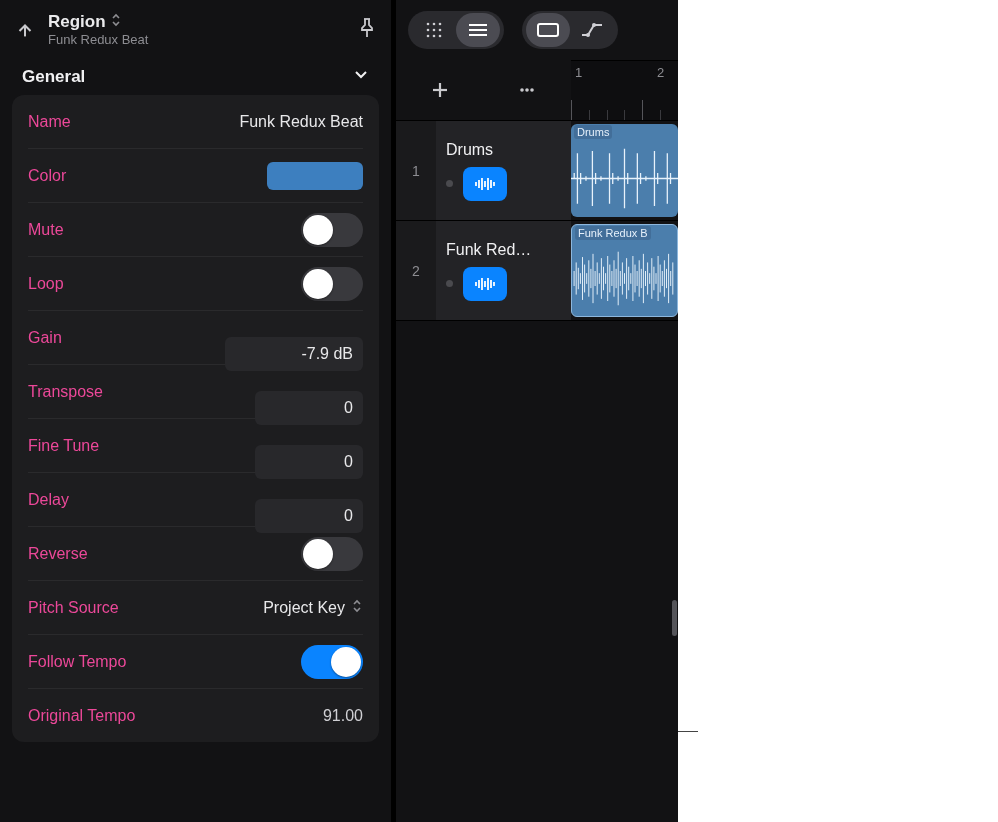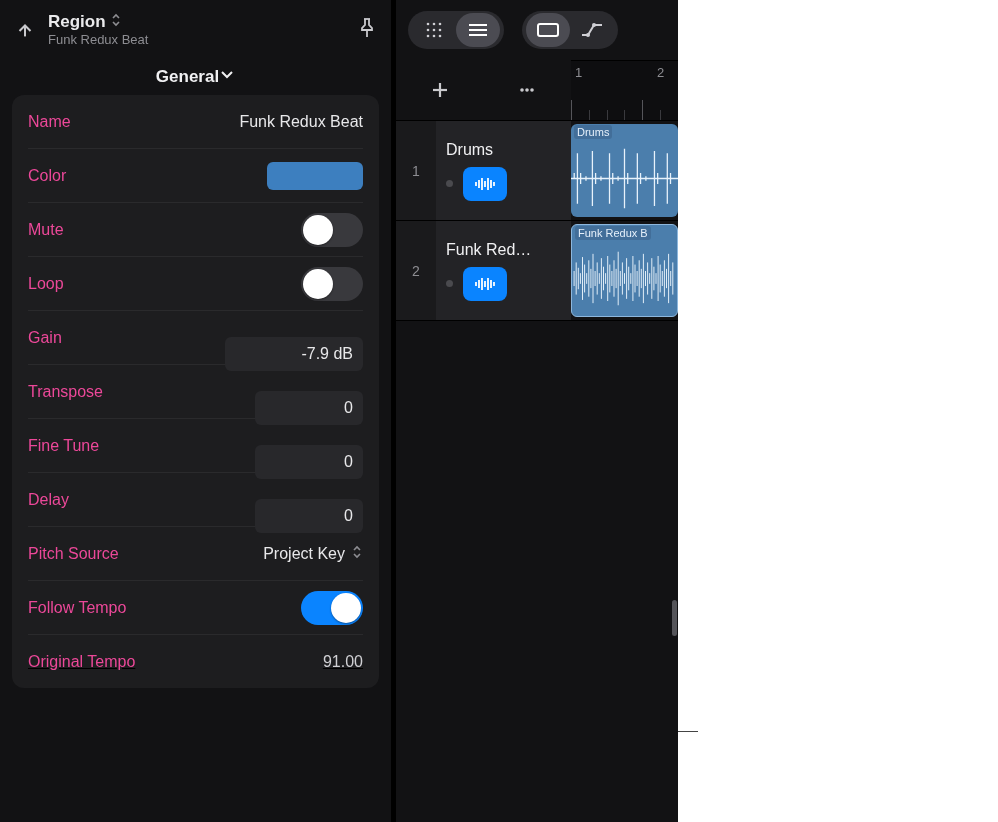--- a/index.html
+++ b/index.html
@@ -11,27 +11,27 @@
   .inspector{width:391px;height:100%;background:#121214;display:flex;flex-direction:column;box-sizing:border-box;position:relative;}
   .insp-header{height:60px;display:flex;align-items:center;padding:0 14px;justify-content:space-between;}
   .insp-header-left{display:flex;align-items:center;gap:12px;}
   .back-arrow{color:#c9c9cd;display:flex;}
   .hdr-text{display:flex;flex-direction:column;line-height:1.1;}
   .hdr-title{color:#eaeaec;font-size:17px;font-weight:600;display:flex;align-items:center;gap:4px;}
   .hdr-sub{color:#8d8d92;font-size:13px;margin-top:2px;}
   .updown-chevron{color:#8d8d92;}
   .pin-icon{color:#c9c9cd;}
 
-  .section-title{display:flex;align-items:center;justify-content:center;padding:6px 22px 8px 22px;}
+  .section-title{display:flex;align-items:center;justify-content:space-between;padding:6px 22px 8px 22px;}
   .section-title span{color:#f0f0f2;font-size:17px;font-weight:600;}
   .chevron-down{color:#8d8d92;}
 
   .card{background:#1d1d1f;border-radius:12px;margin:0 12px;padding:0 16px;}
   .row{display:flex;align-items:center;justify-content:space-between;height:53px;border-bottom:1px solid rgba(255,255,255,0.06);}
-  .row:last-child{border-bottom:none;text-decoration:underline;}
+  .row:last-child{border-bottom:none;}
   .row-label{color:#ec4899;font-size:16px;}
   .row-value{color:#e8e8ea;font-size:16px;}
   .row-value.dim{color:#d0d0d4;}
   .value-box{background:#28282b;border-radius:6px;min-width:88px;height:34px;display:flex;align-items:center;justify-content:flex-end;padding:0 10px;color:#e8e8ea;font-size:16px;margin-top:32px;}
   .value-box.wide{min-width:118px;}
   .color-swatch{width:96px;height:28px;border-radius:6px;background:#3d7fbf;}
   .select-val{display:flex;align-items:center;gap:6px;color:#e8e8ea;font-size:16px;}
 
   
   .toggle{width:62px;height:34px;border-radius:34px;position:relative;display:flex;align-items:center;}
@@ -163,20 +163,26 @@
         <div class="row">
           <span class="row-label">Fine Tune</span>
           <span class="value-box">0</span>
         </div>
 
         <div class="row">
           <span class="row-label">Delay</span>
           <span class="value-box">0</span>
         </div>
 
+        <div class="row">
+          <span class="row-label">Reverse</span>
+          <span class="toggle off">
+              <span class="knob"></span>
+            </span>
+        </div>
 
 
         <div class="row">
           <span class="row-label">Pitch Source</span>
           <span class="select-val">
             <span>Project Key</span>
             <span class="updown-chevron">
               <svg width="12" height="14" viewBox="0 0 12 14" fill="none" stroke="currentColor" stroke-width="1.6">
                   <polyline points="3,5 6,2 9,5"></polyline>
                   <polyline points="3,9 6,12 9,9"></polyline>

